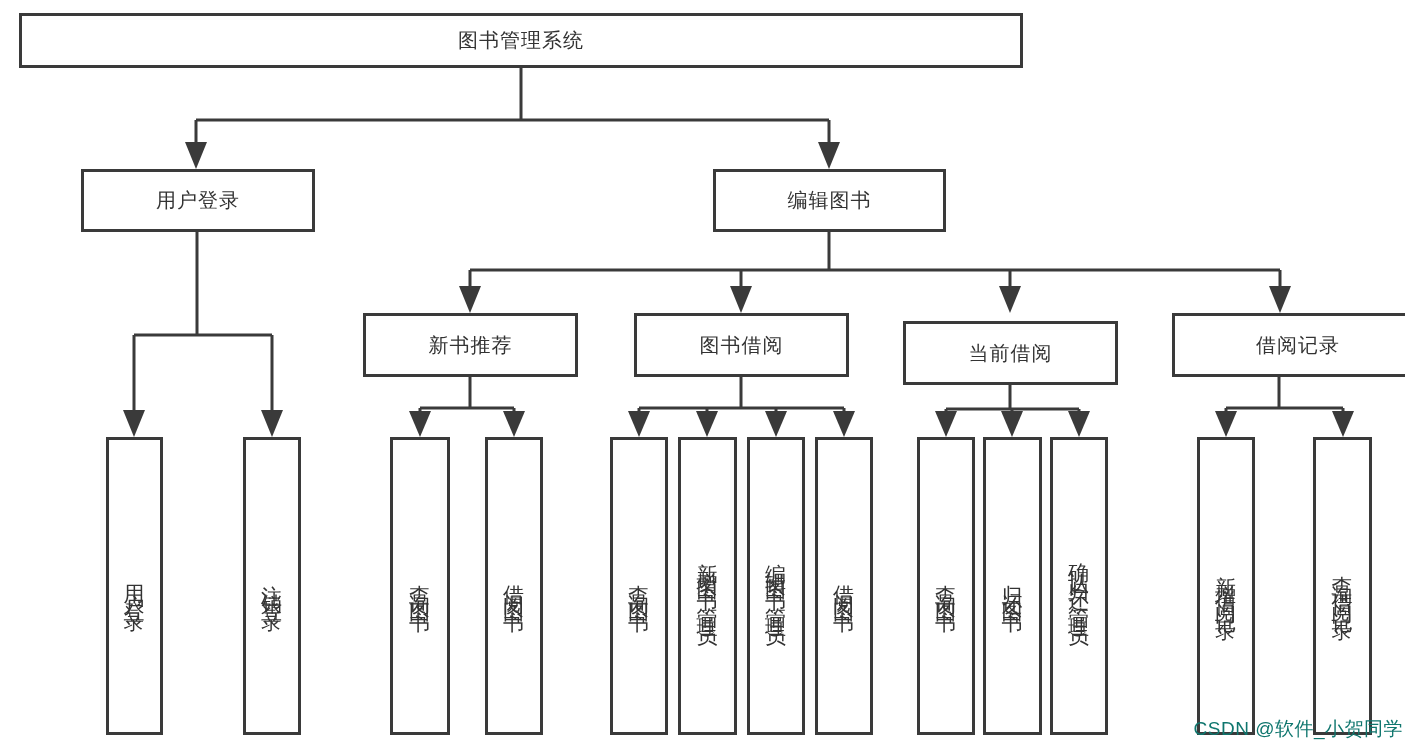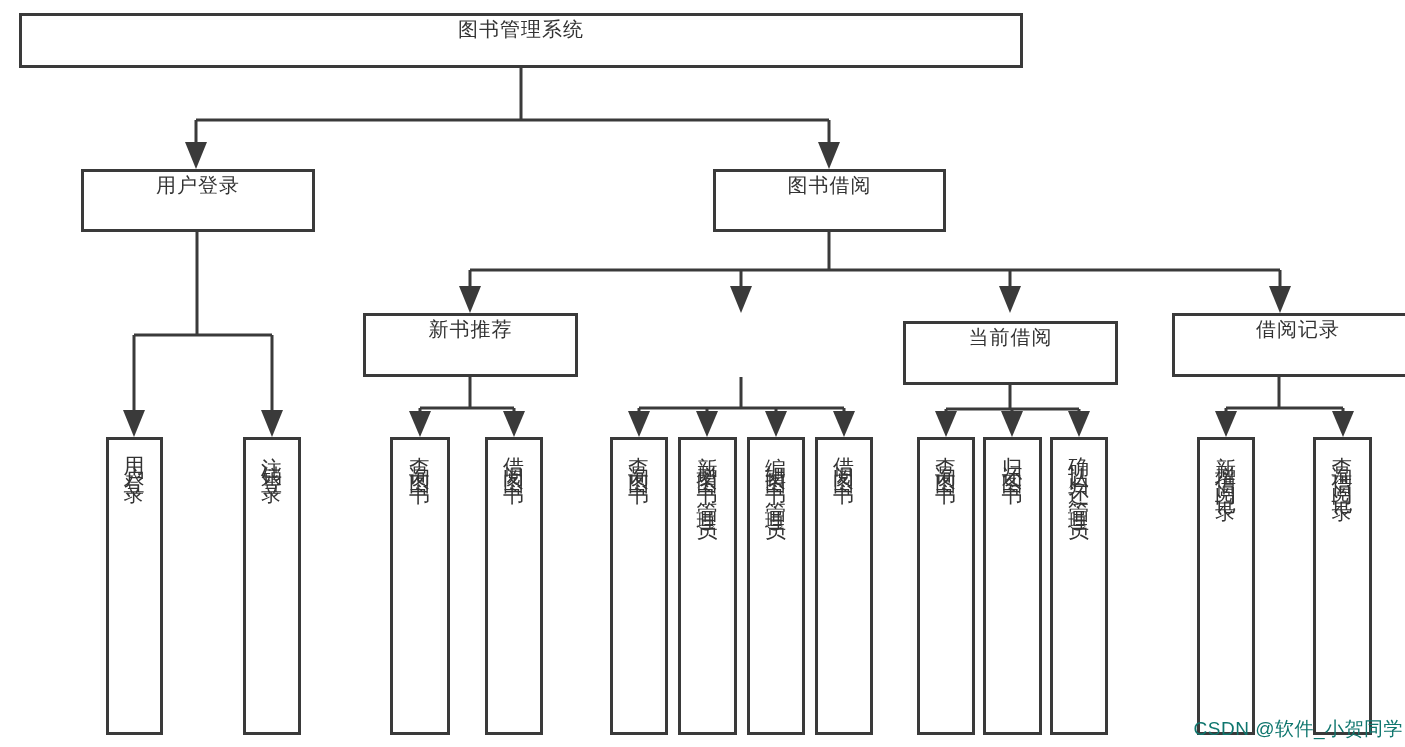--- a/index.html
+++ b/index.html
@@ -16,20 +16,21 @@
     position: absolute;
     left: 0; top: 0;
     width: 1405px; height: 747px;
   }
   .box {
     position: absolute;
     box-sizing: border-box;
     border: 3px solid #3a3a3a;
     background: #ffffff;
     display: flex;
+    align-items: center;
     justify-content: center;
   }
   .box.h span {
     font-size: 20px;
     letter-spacing: 1px;
     color: #333333;
     white-space: nowrap;
   }
   .box.v span {
     writing-mode: vertical-rl;
@@ -92,25 +93,28 @@
   </svg>
 
   <div class="box h" style="left:19px; top:13px; width:1004px; height:55px;">
     <span>图书管理系统</span>
   </div>
 
   <div class="box h" style="left:81px; top:169px; width:234px; height:63px;">
     <span>用户登录</span>
   </div>
   <div class="box h" style="left:713px; top:169px; width:233px; height:63px;">
-    <span>图书借阅</span>
+    <span>编辑图书</span>
   </div>
 
   <div class="box h" style="left:363px; top:313px; width:215px; height:64px;">
     <span>新书推荐</span>
+  </div>
+  <div class="box h" style="left:634px; top:313px; width:215px; height:64px;">
+    <span>图书借阅</span>
   </div>
   <div class="box h" style="left:903px; top:313px; width:215px; height:64px;margin-top:8px;">
     <span>当前借阅</span>
   </div>
   <div class="box h" style="left:1172px; top:313px; width:252px; height:64px;">
     <span>借阅记录</span>
   </div>
 
   <div class="box v" style="left:106px; top:437px; width:57px; height:298px;">
     <span>用户登录</span>

